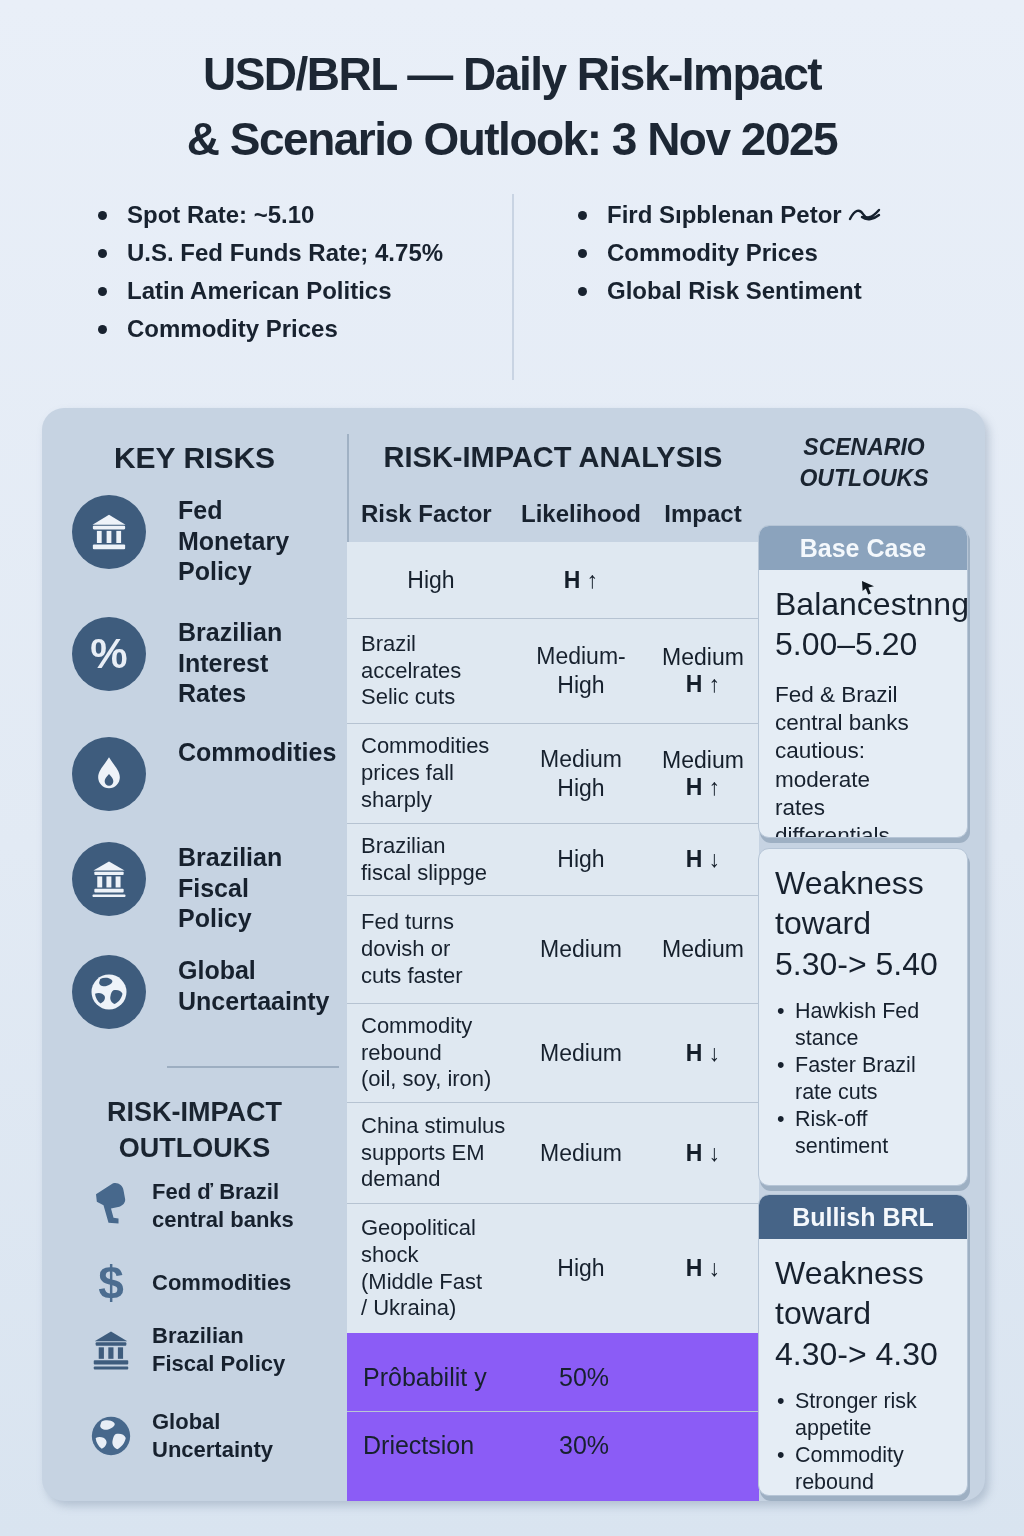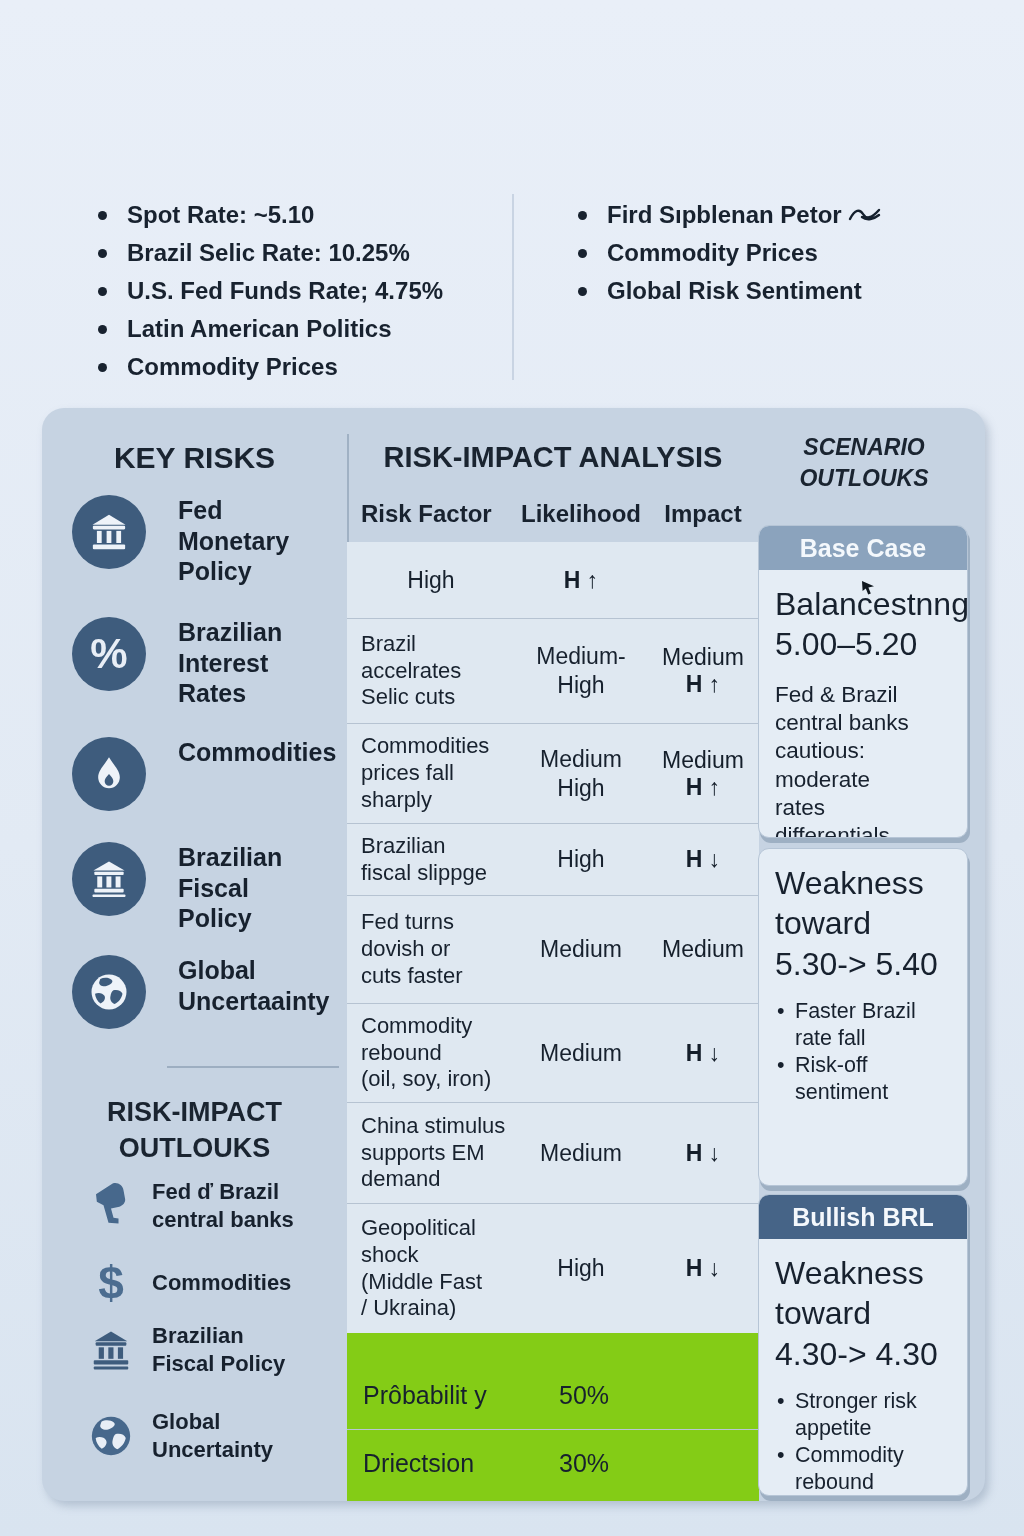--- a/index.html
+++ b/index.html
@@ -72,21 +72,21 @@
   .trow:nth-child(1){height:76px;} .trow:nth-child(2){height:105px;}
   .trow:nth-child(3){height:100px;}.trow:nth-child(4){height:72px;}
   .trow:nth-child(5){height:108px;}.trow:nth-child(6){height:99px;}
   .trow:nth-child(7){height:101px;}.trow:nth-child(8){height:130px;}
   .cell { display:flex; align-items:center; }
   .cell.factor { padding:6px 4px 6px 14px; font-size:22px; line-height:1.22; color:#17212e; }
   .cell.like { justify-content:center; text-align:center; font-size:23px; line-height:1.25; color:#17212e; }
   .cell.imp  { flex-direction:column; justify-content:center; font-size:23px; color:#141e2a; }
   .cell.imp .main { font-weight:700; }
 
-  .band { position:absolute; left:305px; top:925px; width:412px; height:168px; background:#84cc16; padding-top:28px; }
+  .band { position:absolute; left:305px; top:925px; width:412px; height:168px; background:#8b5cf6; padding-top:10px; }
   .frow { display:flex; align-items:center; height:68px; padding-left:16px; font-size:25px; color:#17212e; }
   .frow .flabel { width:196px; }
   .frow + .frow { border-top:1.5px solid #b9c6d4; }
 
   
   .card { position:absolute; left:716px; width:210px; border-radius:11px;
     background:#e5edf5; border:1px solid #b6c5d6;
     box-shadow:2px 5px 0 rgba(95,118,144,.38); overflow:hidden; }
   .card .chead { height:44px; display:flex; align-items:center; justify-content:center;
     color:#f4f8fc; font-size:25px; font-weight:800; }
@@ -104,29 +104,27 @@
   .card.usd  { top:440px;  height:338px; }
   .card.brl  { top:786px;  height:302px; }
 
   svg { display:block; }
 </style>
 </head>
 <body>
 
 <div class="page">
 
+  <div class="title pre">USD/BRL — Daily Risk-Impact
+&amp; Scenario Outlook: 3 Nov 2025</div>
 
   <div class="toplist left">
     <div class="li">
         <span class="dot"></span>
         <span>Spot Rate: ~5.10</span>
-      </div>
-    <div class="li">
-        <span class="dot"></span>
-        <span>Brazil Selic Rate: 10.25%</span>
       </div>
     <div class="li">
         <span class="dot"></span>
         <span>U.S. Fed Funds Rate; 4.75%</span>
       </div>
     <div class="li">
         <span class="dot"></span>
         <span>Latin American Politics</span>
       </div>
     <div class="li">
@@ -396,22 +394,24 @@
 differentials</div>
       </div>
     </div>
 
     <div class="card usd">
       <div class="cbody">
         <div class="clines pre">Weakness
 toward
 5.30-&gt; 5.40</div>
         <div class="cbullets">
+          <div class="cb pre">Hawkish Fed
+stance</div>
           <div class="cb pre">Faster Brazil
-rate fall</div>
+rate cuts</div>
           <div class="cb pre">Risk-off
 sentiment</div>
         </div>
       </div>
     </div>
 
     <div class="card brl">
       <div class="chead dark">Bullish BRL</div>
       <div class="cbody">
         <div class="clines pre">Weakness

